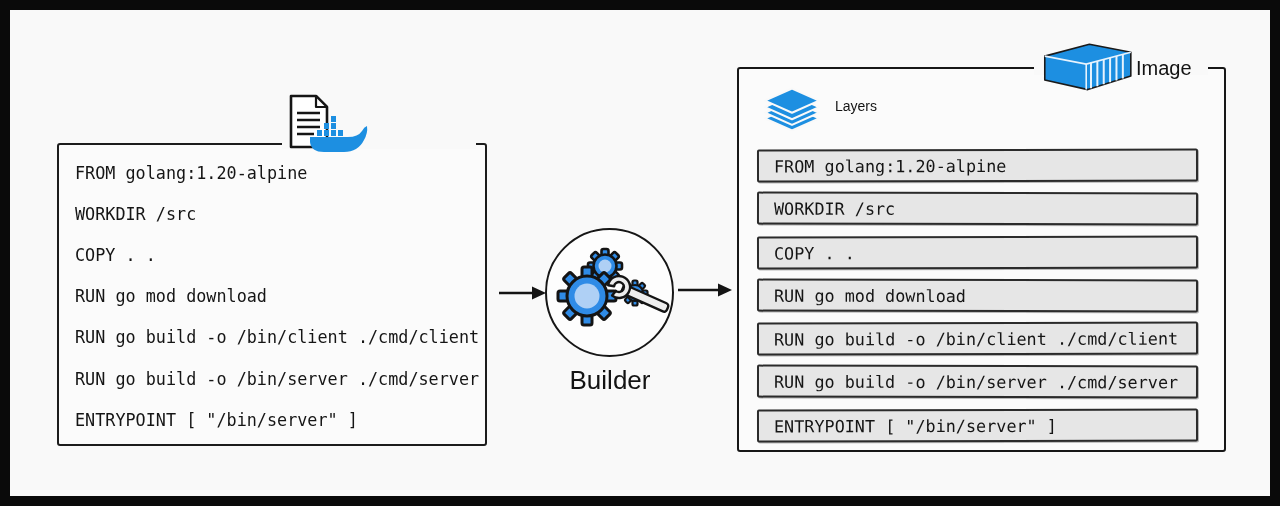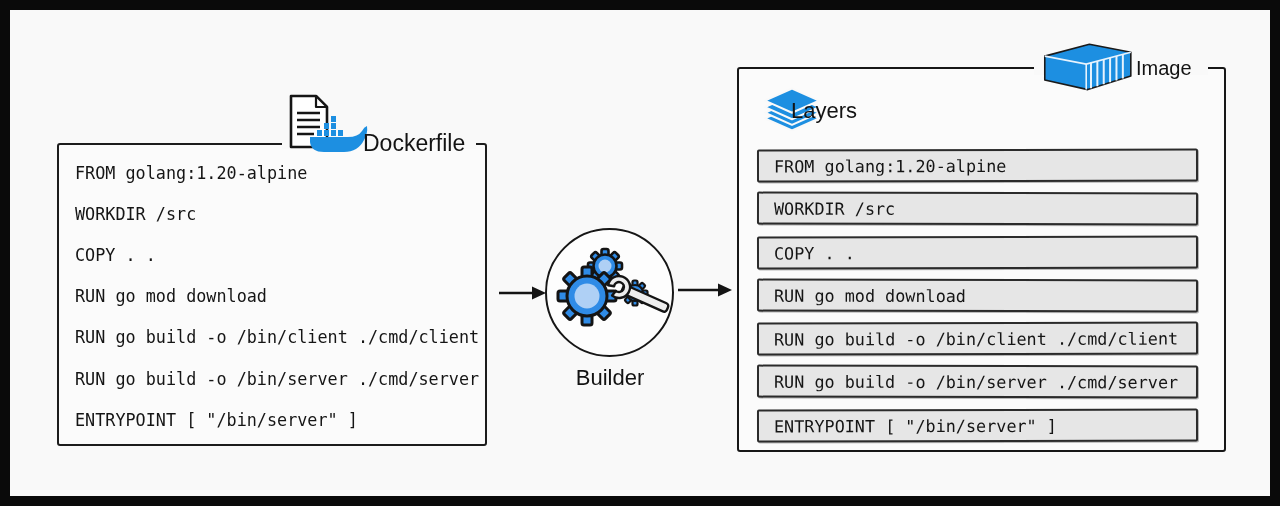--- a/index.html
+++ b/index.html
@@ -32,39 +32,39 @@
     font-size:23px;line-height:26px;color:#131313;
   }
 
   
   .builder-circle{
     position:absolute;left:545px;top:228px;width:125px;height:125px;
     border:2.5px solid #161616;border-radius:50%;background:#fdfdfd;z-index:1;
   }
   .builder-label{
     position:absolute;left:545px;top:365px;width:130px;text-align:center;
-    font-size:22px;color:#131313;z-index:1;
+    font-size:26px;color:#131313;z-index:1;
   }
   .arrow{position:absolute;z-index:1;}
   .arrow-in{left:498px;top:283px;}
   .arrow-out{left:677px;top:280px;}
 
   
   .image-box{
     position:absolute;left:737px;top:67px;width:489px;height:385px;
     border:2.5px solid #171717;border-radius:3px;background:#fbfbfb;box-sizing:border-box;z-index:1;
   }
   .container-icon{left:1040px;top:40px;}
   .image-title{
     position:absolute;left:1136px;top:55px;z-index:3;
     font-size:20px;line-height:27px;color:#131313;
   }
   .layers-icon{left:764px;top:87px;z-index:2;}
   .layers-label{
-    position:absolute;left:791px;top:98px;font-size:22px;color:#131313;z-index:2;
+    position:absolute;left:835px;top:98px;font-size:14px;color:#131313;z-index:2;
   }
   .layer-rows{position:absolute;left:757px;top:149px;width:441px;z-index:2;}
   .layer-row{
     height:33px;margin-bottom:10.3px;background:#e6e6e6;
     border:2px solid #2b2b2b;border-radius:2px;box-sizing:border-box;
     display:flex;align-items:center;padding-left:15px;
     box-shadow:1px 1px 0 rgba(25,25,25,0.3);
   }
   .layer-row:nth-child(odd){transform:rotate(-0.12deg);}
   .layer-row:nth-child(even){transform:rotate(0.1deg);}
@@ -104,21 +104,20 @@
         <rect x="16" y="14" width="5" height="6"></rect>
       <rect x="23" y="14" width="5" height="6"></rect>
         <rect x="30" y="14" width="5" height="6"></rect>
       <rect x="16" y="7" width="5" height="6"></rect>
         <rect x="23" y="7" width="5" height="6"></rect>
       <rect x="23" y="0" width="5" height="6"></rect>
       <path d="M2 21 H40 Q50 21 54 15 Q56 11 59 10 Q60 17 56 24 Q50 36 36 36 H16 Q3 36 2 26 Z"></path>
     </g>
   </svg>
 
-  <div class="dockerfile-title">Dockerfile</div>
 
   <svg class="arrow arrow-in" width="49" height="20" viewBox="0 0 49 20">
     <line x1="1" y1="10" x2="35" y2="10" stroke="#141414" stroke-width="2.4"></line>
     <polygon points="34,3.5 48,10 34,16.5" fill="#141414"></polygon>
   </svg>
   <svg class="arrow arrow-out" width="56" height="20" viewBox="0 0 56 20">
     <line x1="1" y1="10" x2="42" y2="10" stroke="#141414" stroke-width="2.4"></line>
     <polygon points="41,3.5 55,10 41,16.5" fill="#141414"></polygon>
   </svg>
 

